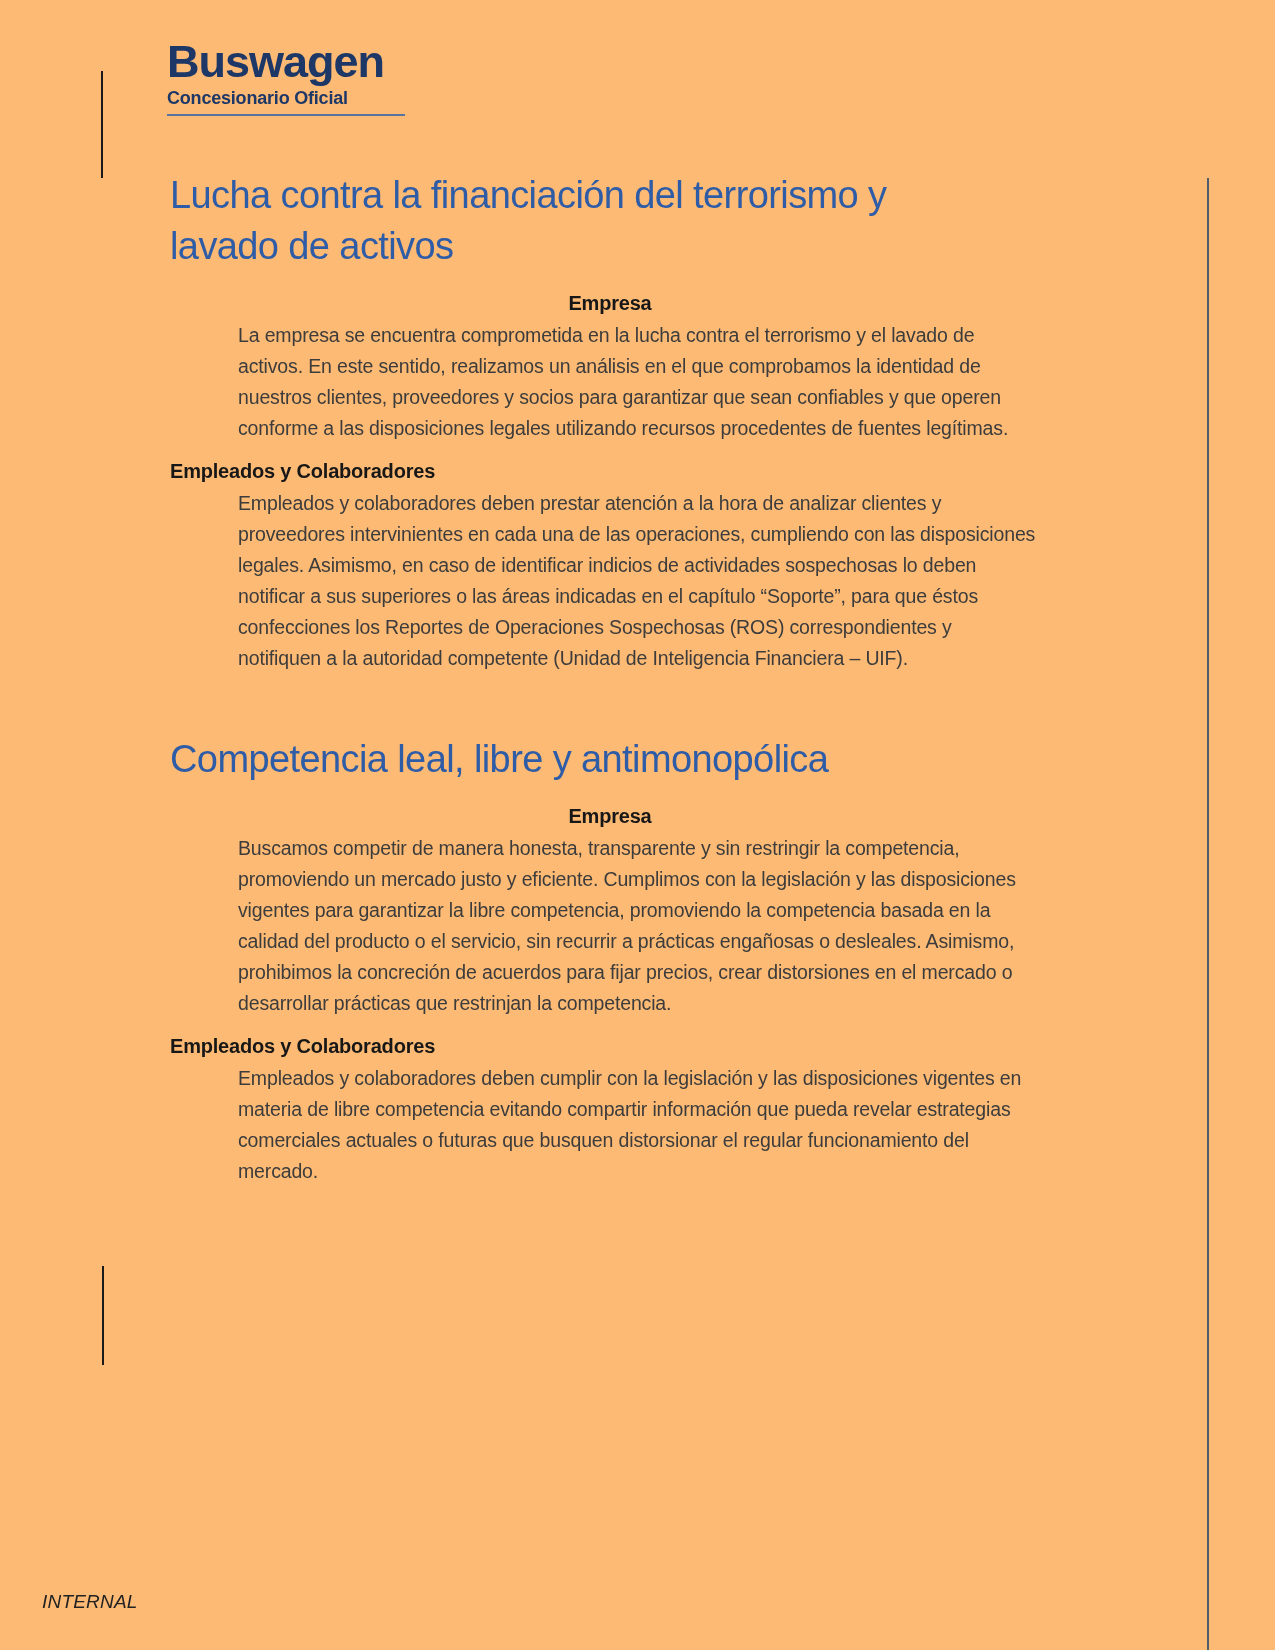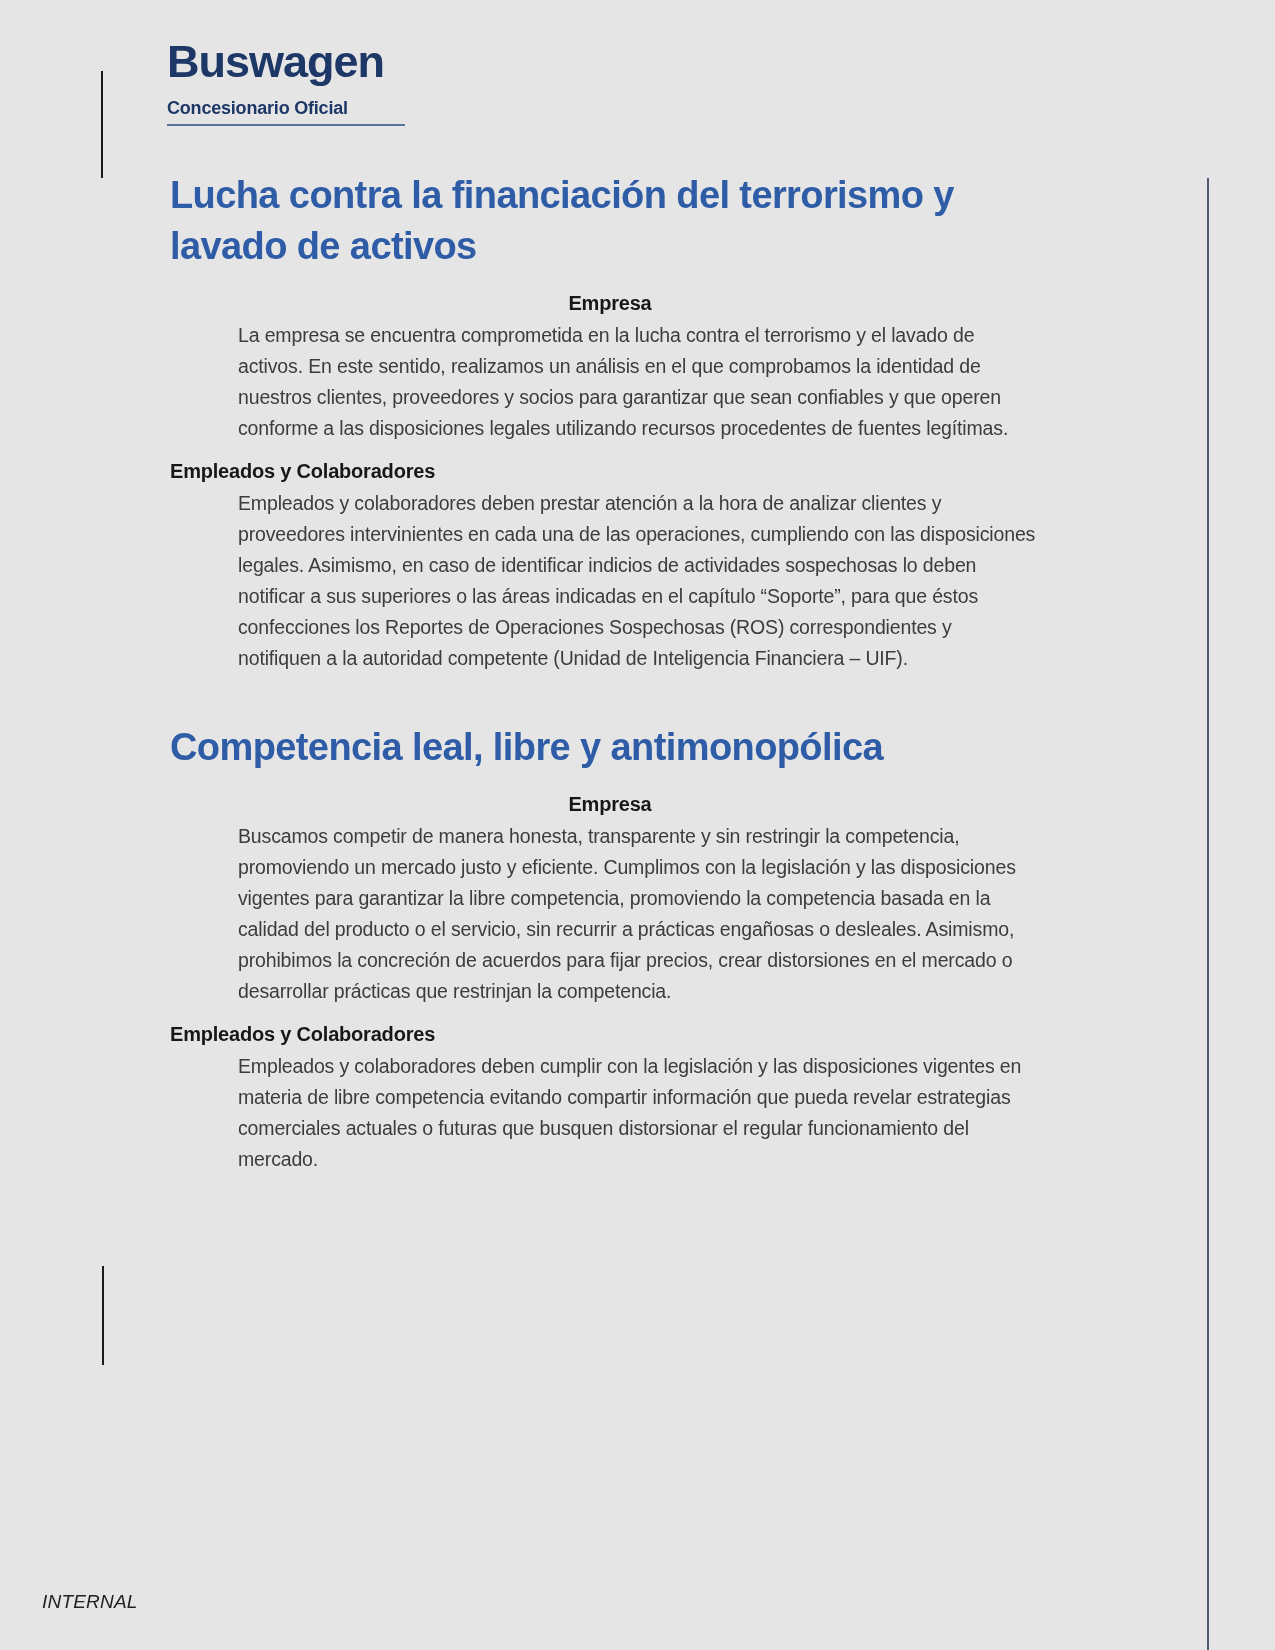--- a/index.html
+++ b/index.html
@@ -1,57 +1,57 @@
 <!DOCTYPE html>
 <html><head>
 <meta charset="utf-8">
 <style>
   html, body { margin: 0; padding: 0; background: #ffffff; }
   .page {
     position: relative;
     width: 1275px;
     height: 1650px;
-    background: #e5e5e5;
+    background: #fdba74;
     font-family: "Liberation Sans", sans-serif;
     overflow: hidden;
   }
 
   
   .rule-top-left {
     position: absolute; left: 101px; top: 71px;
     width: 2px; height: 107px; background: #1a1a1a;
   }
   .brand { position: absolute; left: 167px; top: 38px; }
   .brand-name {
     font-size: 45px; font-weight: 700; color: #1d3767;
     letter-spacing: -1px; line-height: 48px;
   }
   .brand-sub {
     font-size: 18px; font-weight: 700; color: #1d3767;
-    margin-top: 12px; letter-spacing: -0.2px;
+    margin-top: 2px; letter-spacing: -0.2px;
   }
   .brand-underline { width: 238px; height: 2px; background: #56749f; margin-top: 5px; }
 
   .vw-block { position: absolute; left: 1140px; top: 34px; width: 136px; text-align: center; }
   .vw-svg { width: 68px; height: 68px; display: block; margin: 0 auto; }
   .vw-caption {
     margin-top: 12px; font-size: 17px; font-weight: 700;
     color: #1d3767; line-height: 20px;
   }
 
   .rule-right {
     position: absolute; left: 1207px; top: 178px;
     width: 2px; height: 1472px; background: #505b6e;
   }
 
   
   .content { position: absolute; left: 170px; top: 170px; width: 880px; }
-  .section + .section { margin-top: 48px; }
+  .section + .section { margin-top: 60px; }
   .section-title {
-    margin: 0; font-size: 38px; font-weight: 700; color: #2e5ca6;
+    margin: 0; font-size: 38px; font-weight: 400; color: #2e5ca6;
     line-height: 51px; letter-spacing: -0.6px; white-space: pre-line;
   }
   .block-subtitle {
     margin: 16px 0 5px 0; font-size: 20px; font-weight: 700;
     color: #171717; letter-spacing: -0.2px;
   }
   .section-title + .block .block-subtitle { margin-top: 20px; text-align: center; }
   .block-paragraph {
     margin: 0 0 0 68px; width: 800px;
     font-size: 19.5px; line-height: 31px; color: #3c3c3c;

